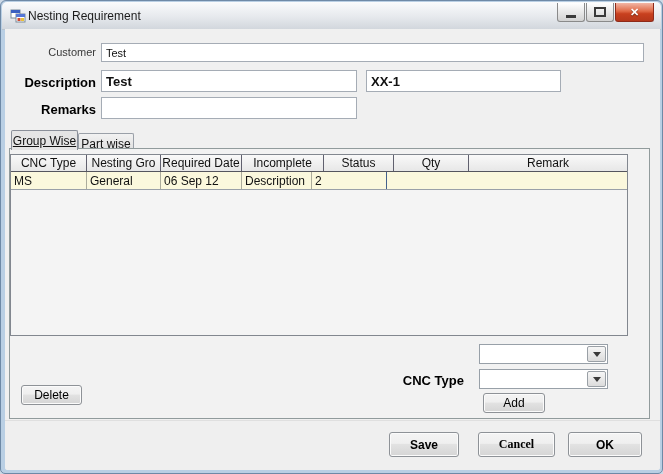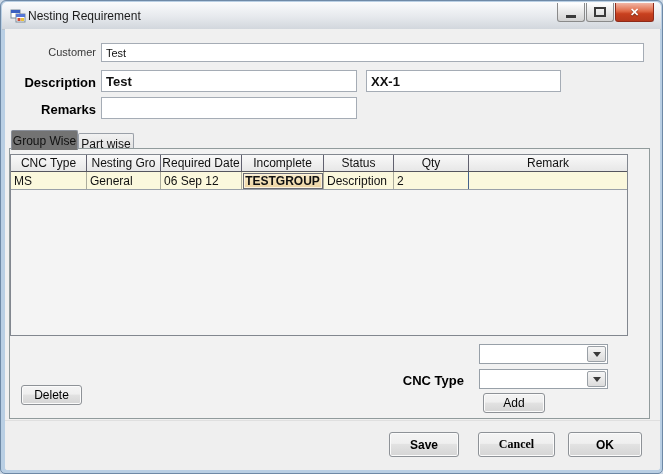--- a/index.html
+++ b/index.html
@@ -30,22 +30,22 @@
   
   .lbl{position:absolute;color:#000000;white-space:nowrap;}
   .lbl.small{font-size:11px;color:#3a3a3a;}
   .lbl.bold{font-size:13px;font-weight:bold;}
   .tb{position:absolute;background:#fff;border:1px solid #A5ACB5;box-sizing:border-box;
        font-family:"Liberation Sans",sans-serif;font-size:11px;color:#111;padding:1px 4px;outline:none;}
   .tb.bold{font-size:13px;font-weight:bold;}
   
   .tab{position:absolute;box-sizing:border-box;font-size:12px;color:#111;
        display:flex;align-items:center;justify-content:center;cursor:pointer;}
-  .tab.active{background:#737373;border:1px solid #8A8F99;border-bottom:none;
-       border-radius:2px 2px 0 0;z-index:3;}
+  .tab.active{background:#e5e5e5;border:1px solid #8A8F99;border-bottom:none;
+       border-radius:2px 2px 0 0;z-index:3;text-decoration:underline;}
   .tab.inactive{background:linear-gradient(#F2F2F2,#DCDCDC);border:1px solid #9AA0A8;
        border-bottom:none;border-radius:2px 2px 0 0;z-index:1;}
   .tabpage{position:absolute;left:8px;top:147px;width:641px;height:271px;
        background:#F2F2F2;border:1px solid #919B9C;box-sizing:border-box;z-index:2;}
   
   .grid{position:absolute;left:9px;top:153px;width:618px;height:182px;
        border:1px solid #82878F;box-sizing:border-box;background:#F4F4F4;z-index:4;}
   .grow{display:flex;width:100%;box-sizing:border-box;}
   .ghead{height:17px;background:linear-gradient(#F9F9F9,#E7E7E7);
        border-bottom:1px solid #55555E;}
@@ -140,23 +140,20 @@
         <div class="gc c2">Required Date</div>
         <div class="gc c3">Incomplete</div>
         <div class="gc c4">Status</div>
         <div class="gc c5">Qty</div>
         <div class="gc c6">Remark</div>
       </div>
       <div class="grow gdata">
         <div class="gc c0">MS</div>
         <div class="gc c1">General</div>
         <div class="gc c2">06 Sep 12</div>
-        <div class="gc c3 btncell">
-          <div class="wg-btn">TESTGROUP</div>
-        </div>
         <div class="gc c4">Description</div>
         <div class="gc c5 blue-edge">2</div>
         <div class="gc c6"></div>
       </div>
     </div>
 
     <div class="combo" style="left:478px;top:343px;z-index:5;">
       <div class="val"></div>
       <div class="drop">
         <span class="arrow-down"></span>

